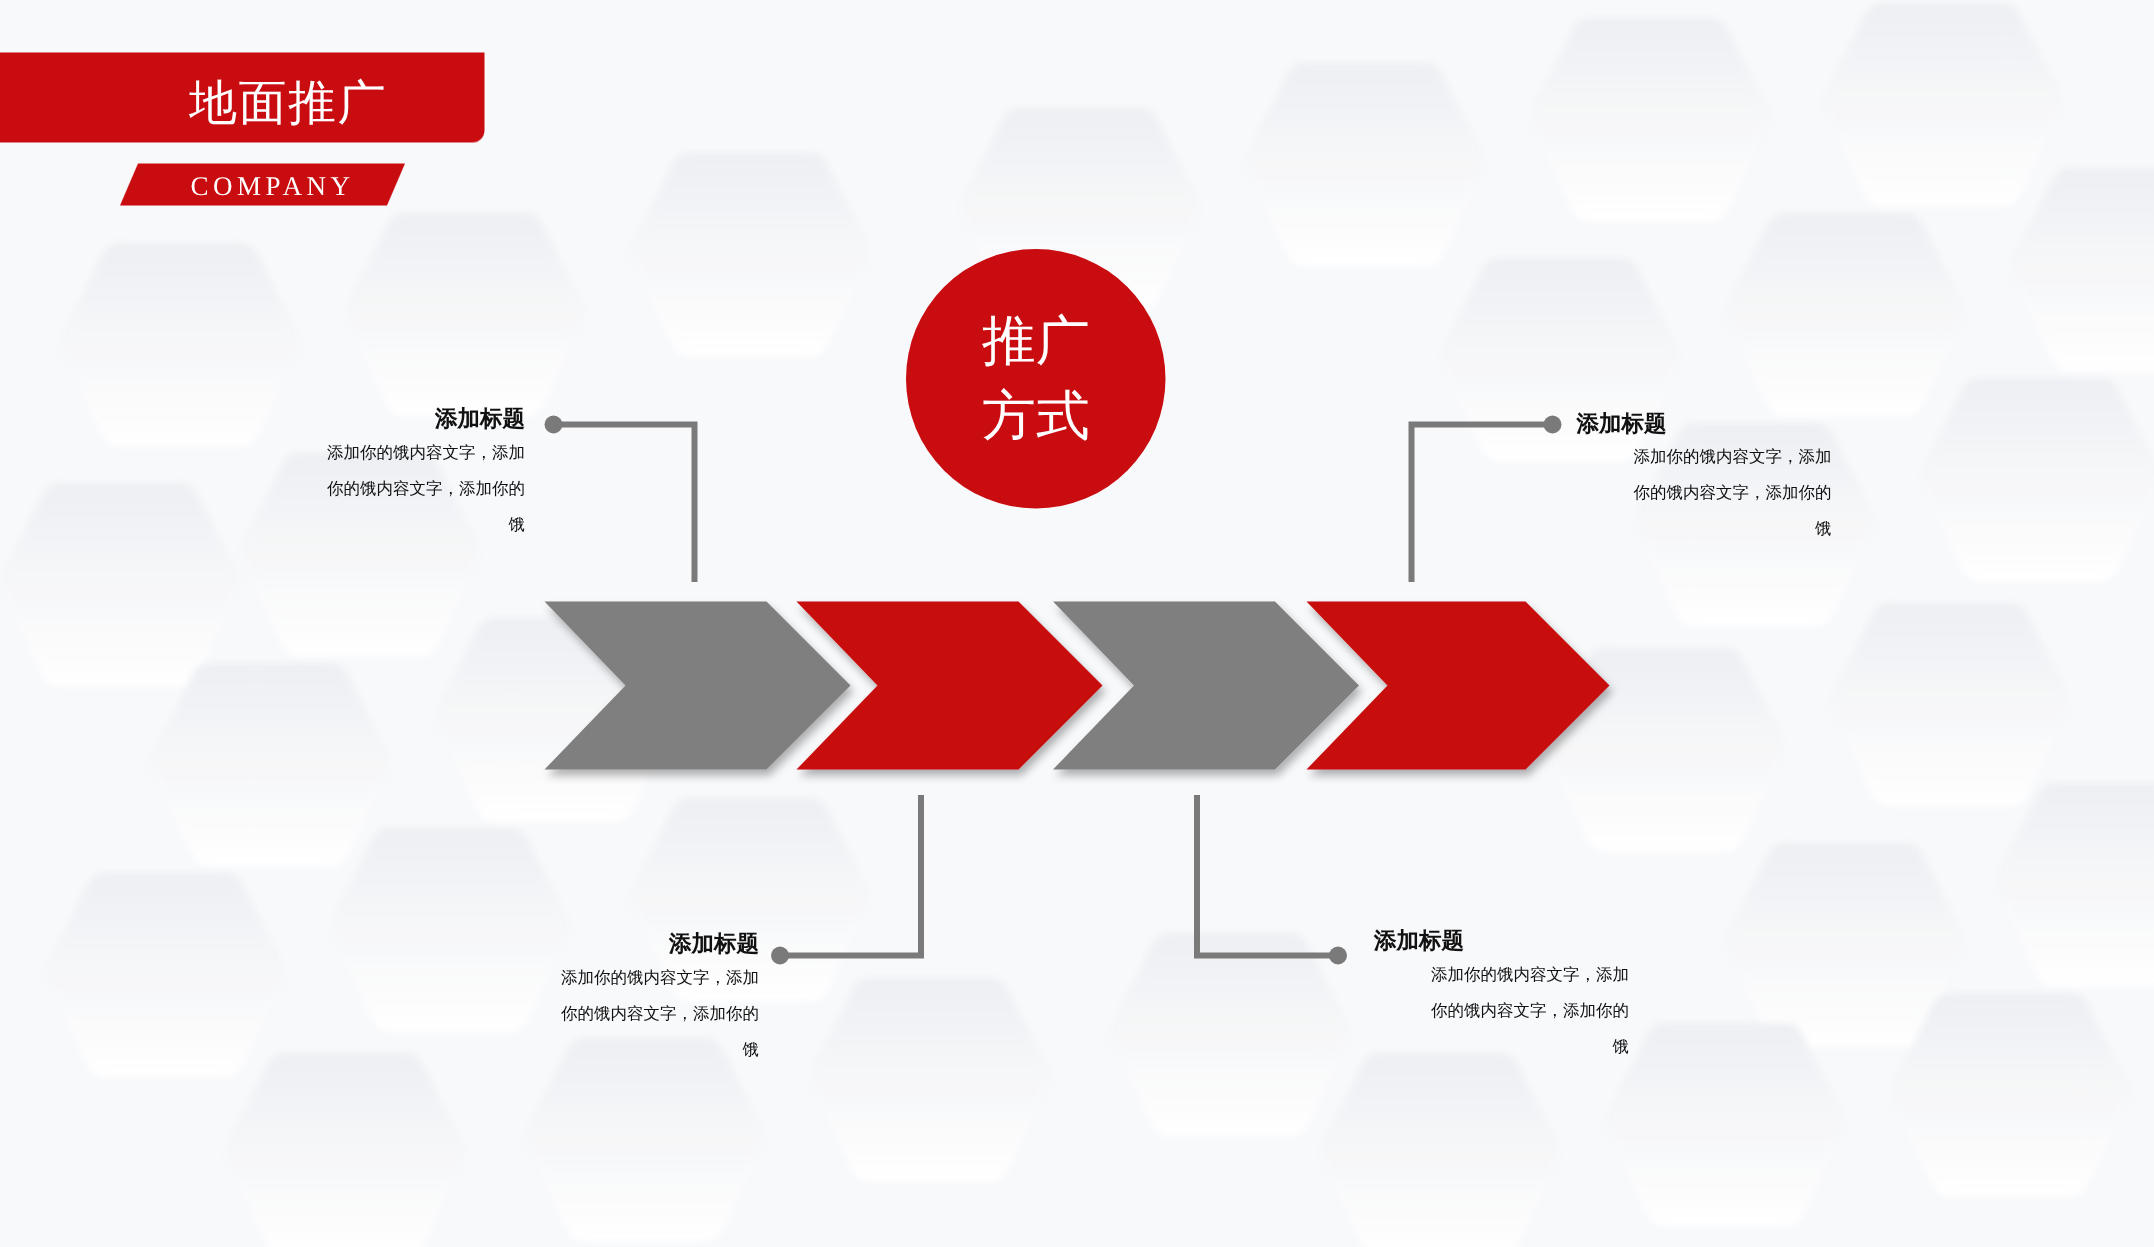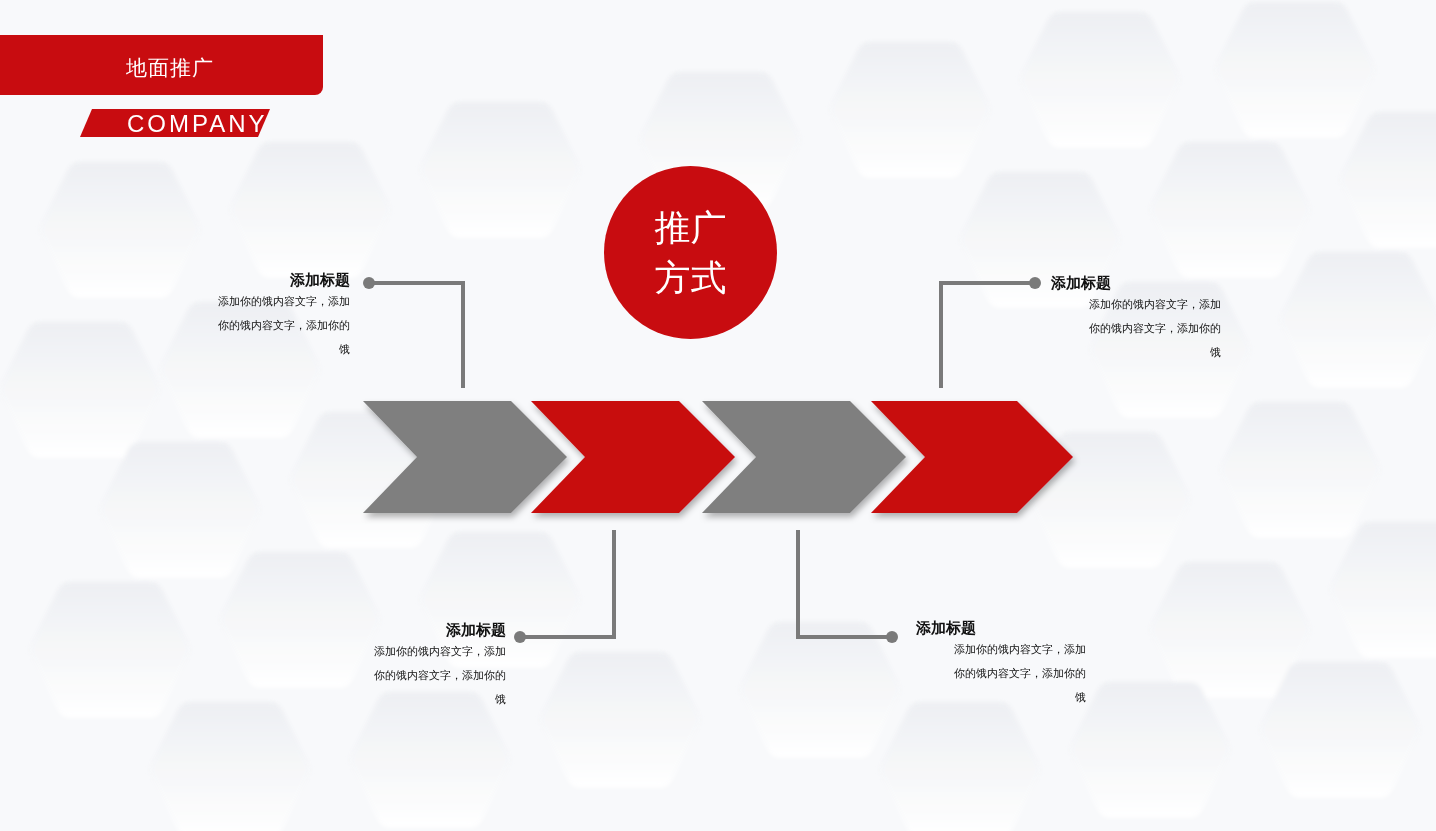--- a/index.html
+++ b/index.html
@@ -10,31 +10,31 @@
   }
   .bg { position: absolute; inset: 0; z-index: 0; }
   .layer { position: absolute; inset: 0; z-index: 1; }
 
   .title-bar {
     position: absolute; left: 0; top: 35px; width: 323px; height: 60px;
     background: #c80c10; border-bottom-right-radius: 8px;
   }
   .title-text {
     position: absolute; left: 126px; top: 50px; color: #fff;
-    font-size: 21px; line-height: 36px; font-family: "DejaVu Serif", serif;
+    font-size: 32px; line-height: 36px; font-family: "DejaVu Serif", serif;
     letter-spacing: 1px; z-index: 2;
   }
   .company-tag {
     position: absolute; left: 80px; top: 109px; width: 190px; height: 28px;
     background: #c80c10; clip-path: polygon(12px 0, 100% 0, calc(100% - 12px) 100%, 0 100%);
   }
   .company-text {
     position: absolute; left: 127px; top: 112px; color: #fff;
-    font-family: Liberation Sans, sans-serif;
-    font-size: 24px; letter-spacing: 3px; line-height: 24px; z-index: 2;
+    font-family: Liberation Serif, serif;
+    font-size: 18px; letter-spacing: 3px; line-height: 24px; z-index: 2;
   }
 
   .center-circle {
     position: absolute; left: 604px; top: 166px; width: 173px; height: 173px;
     border-radius: 50%; background: #c80c10;
     display: flex; flex-direction: column; align-items: center; justify-content: center;
     color: #fff; font-size: 36px; line-height: 50px;
   }
 
   .chevron-label {

